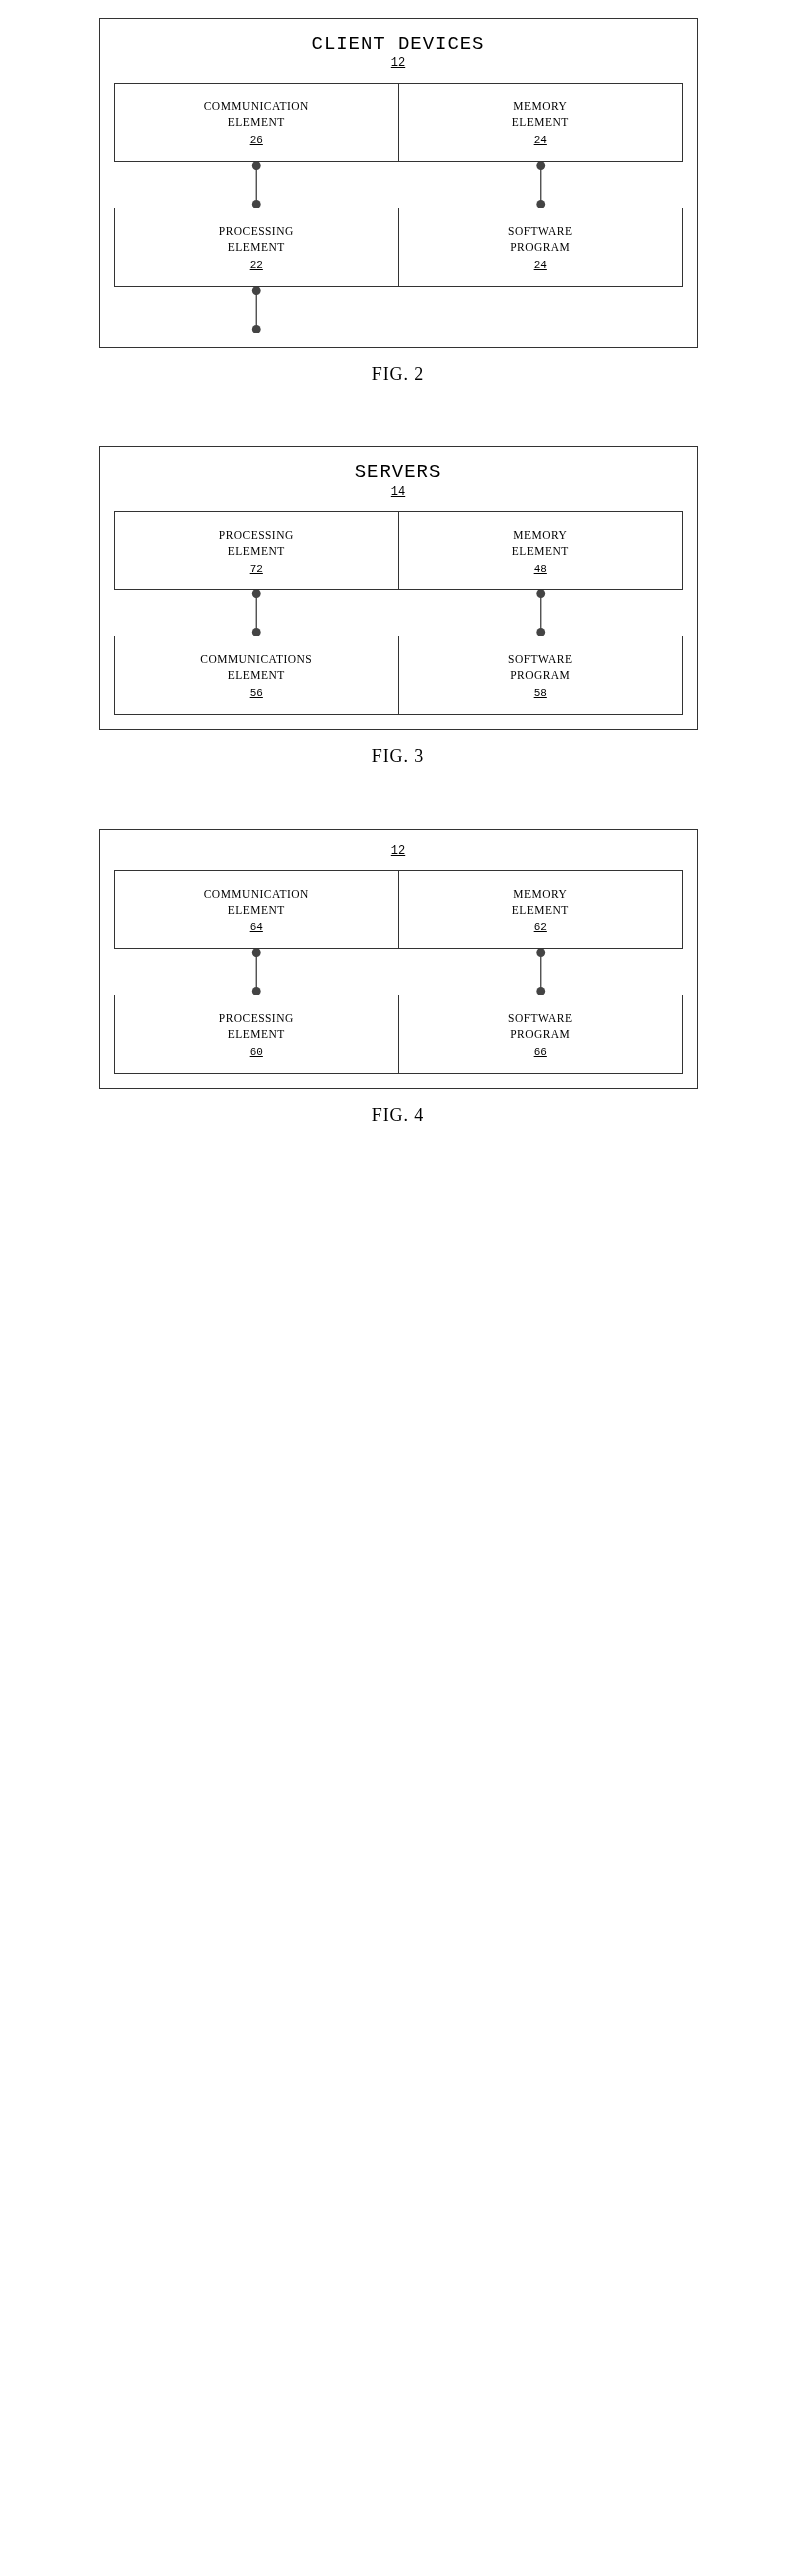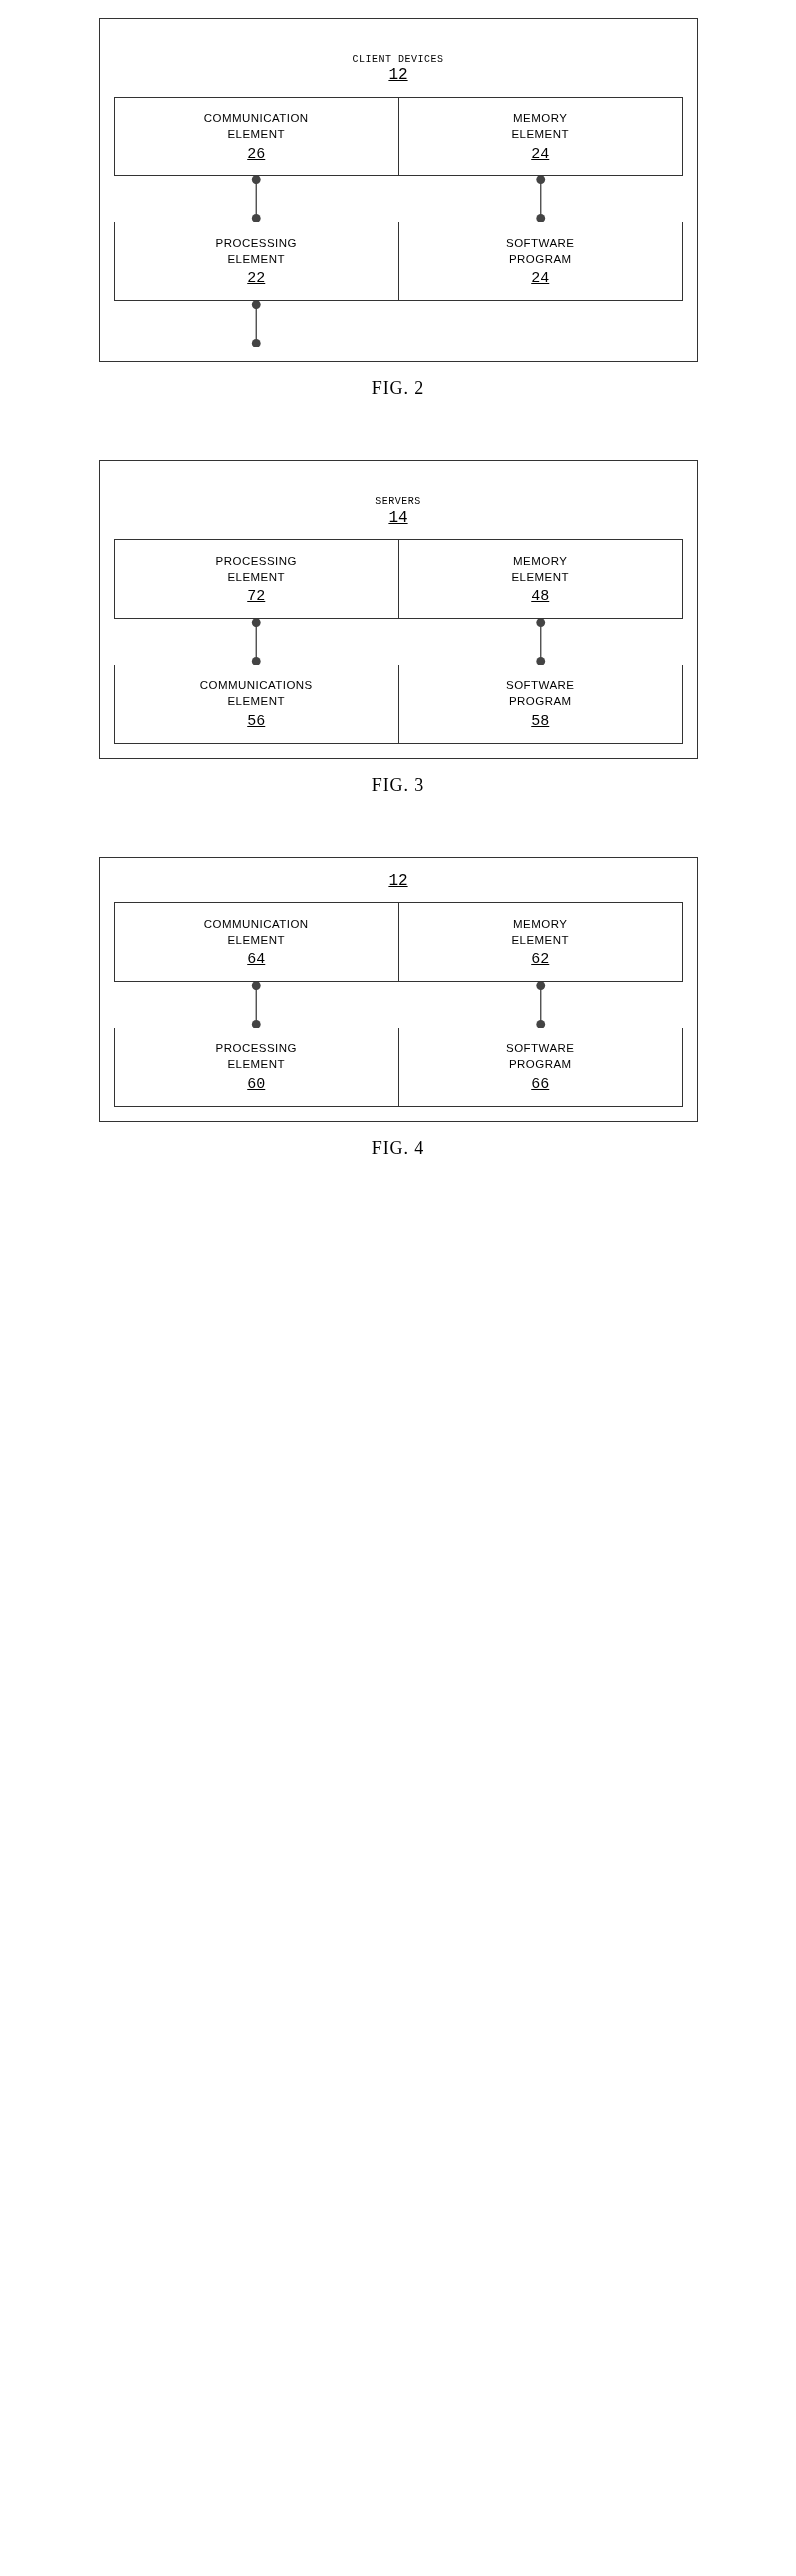--- a/index.html
+++ b/index.html
@@ -37,31 +37,30 @@
     .diagram-outer {
       border: 1.8px solid #333;
       padding: 14px;
       position: relative;
       width: 599px;
       background: white;
     }
 
     .diagram-title {
       text-align: center;
-      font-size: 10px;
+      font-size: 19px;
       font-weight: normal;
       letter-spacing: 0.05em;
       margin-bottom: 1.8px;
       font-family: 'Courier New', Courier, monospace;
-      margin-top: 21px;
     }
 
     .diagram-number {
       text-align: center;
-      font-size: 16px;
+      font-size: 12px;
       text-decoration: underline;
       margin-bottom: 12.3px;
       font-family: 'Courier New', Courier, monospace;
     }
 
     .fig-label {
       font-size: 18px;
       font-family: 'Times New Roman', serif;
       margin-top: 16px;
       margin-bottom: 26.4px;
@@ -78,26 +77,26 @@
       justify-content: center;
       min-height: 79px;
       position: relative;
       background: white;
     }
 
     .box-label {
       font-size: 11.5px;
       letter-spacing: 0.04em;
       line-height: 1.4;
-      font-family: Liberation Sans, sans-serif;
+      font-family: Liberation Serif, serif;
       font-weight: normal;
     }
 
     .box-number {
-      font-size: 15px;
+      font-size: 11px;
       text-decoration: underline;
       margin-top: 3.5px;
       font-family: 'Courier New', Courier, monospace;
     }
 
     
     .conn-svg {
       display: block;
       width: 100%;
     }

